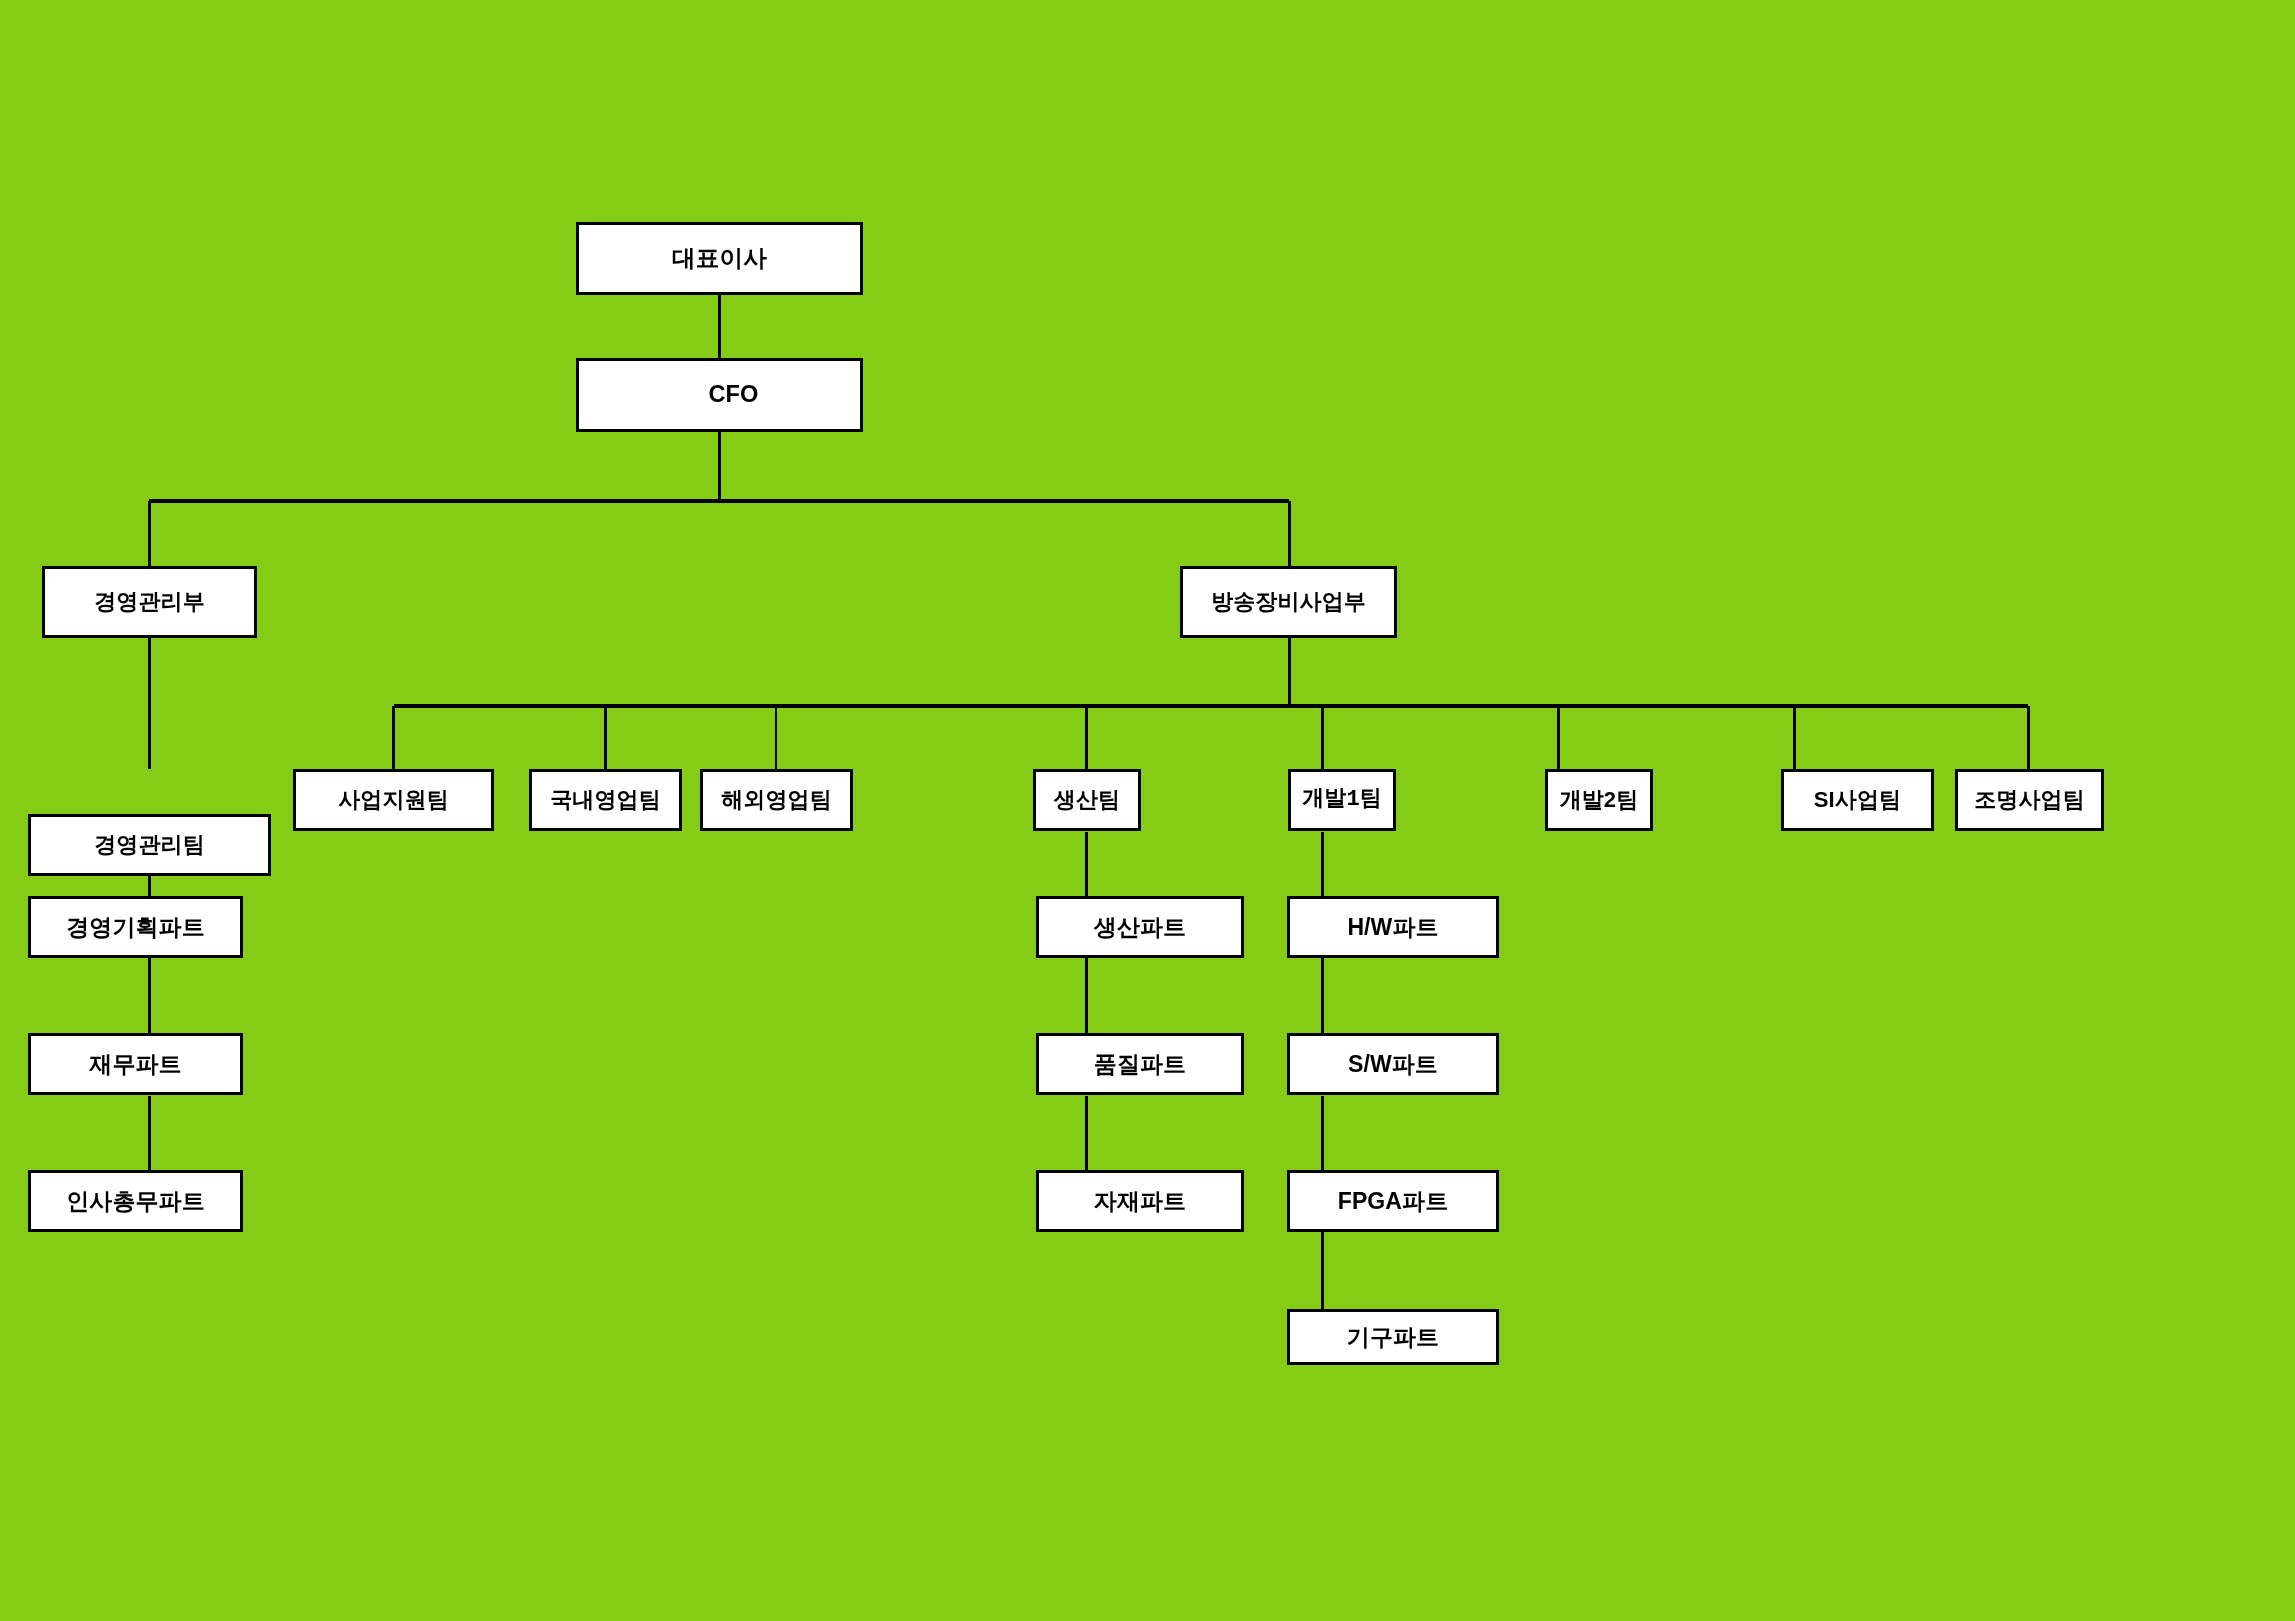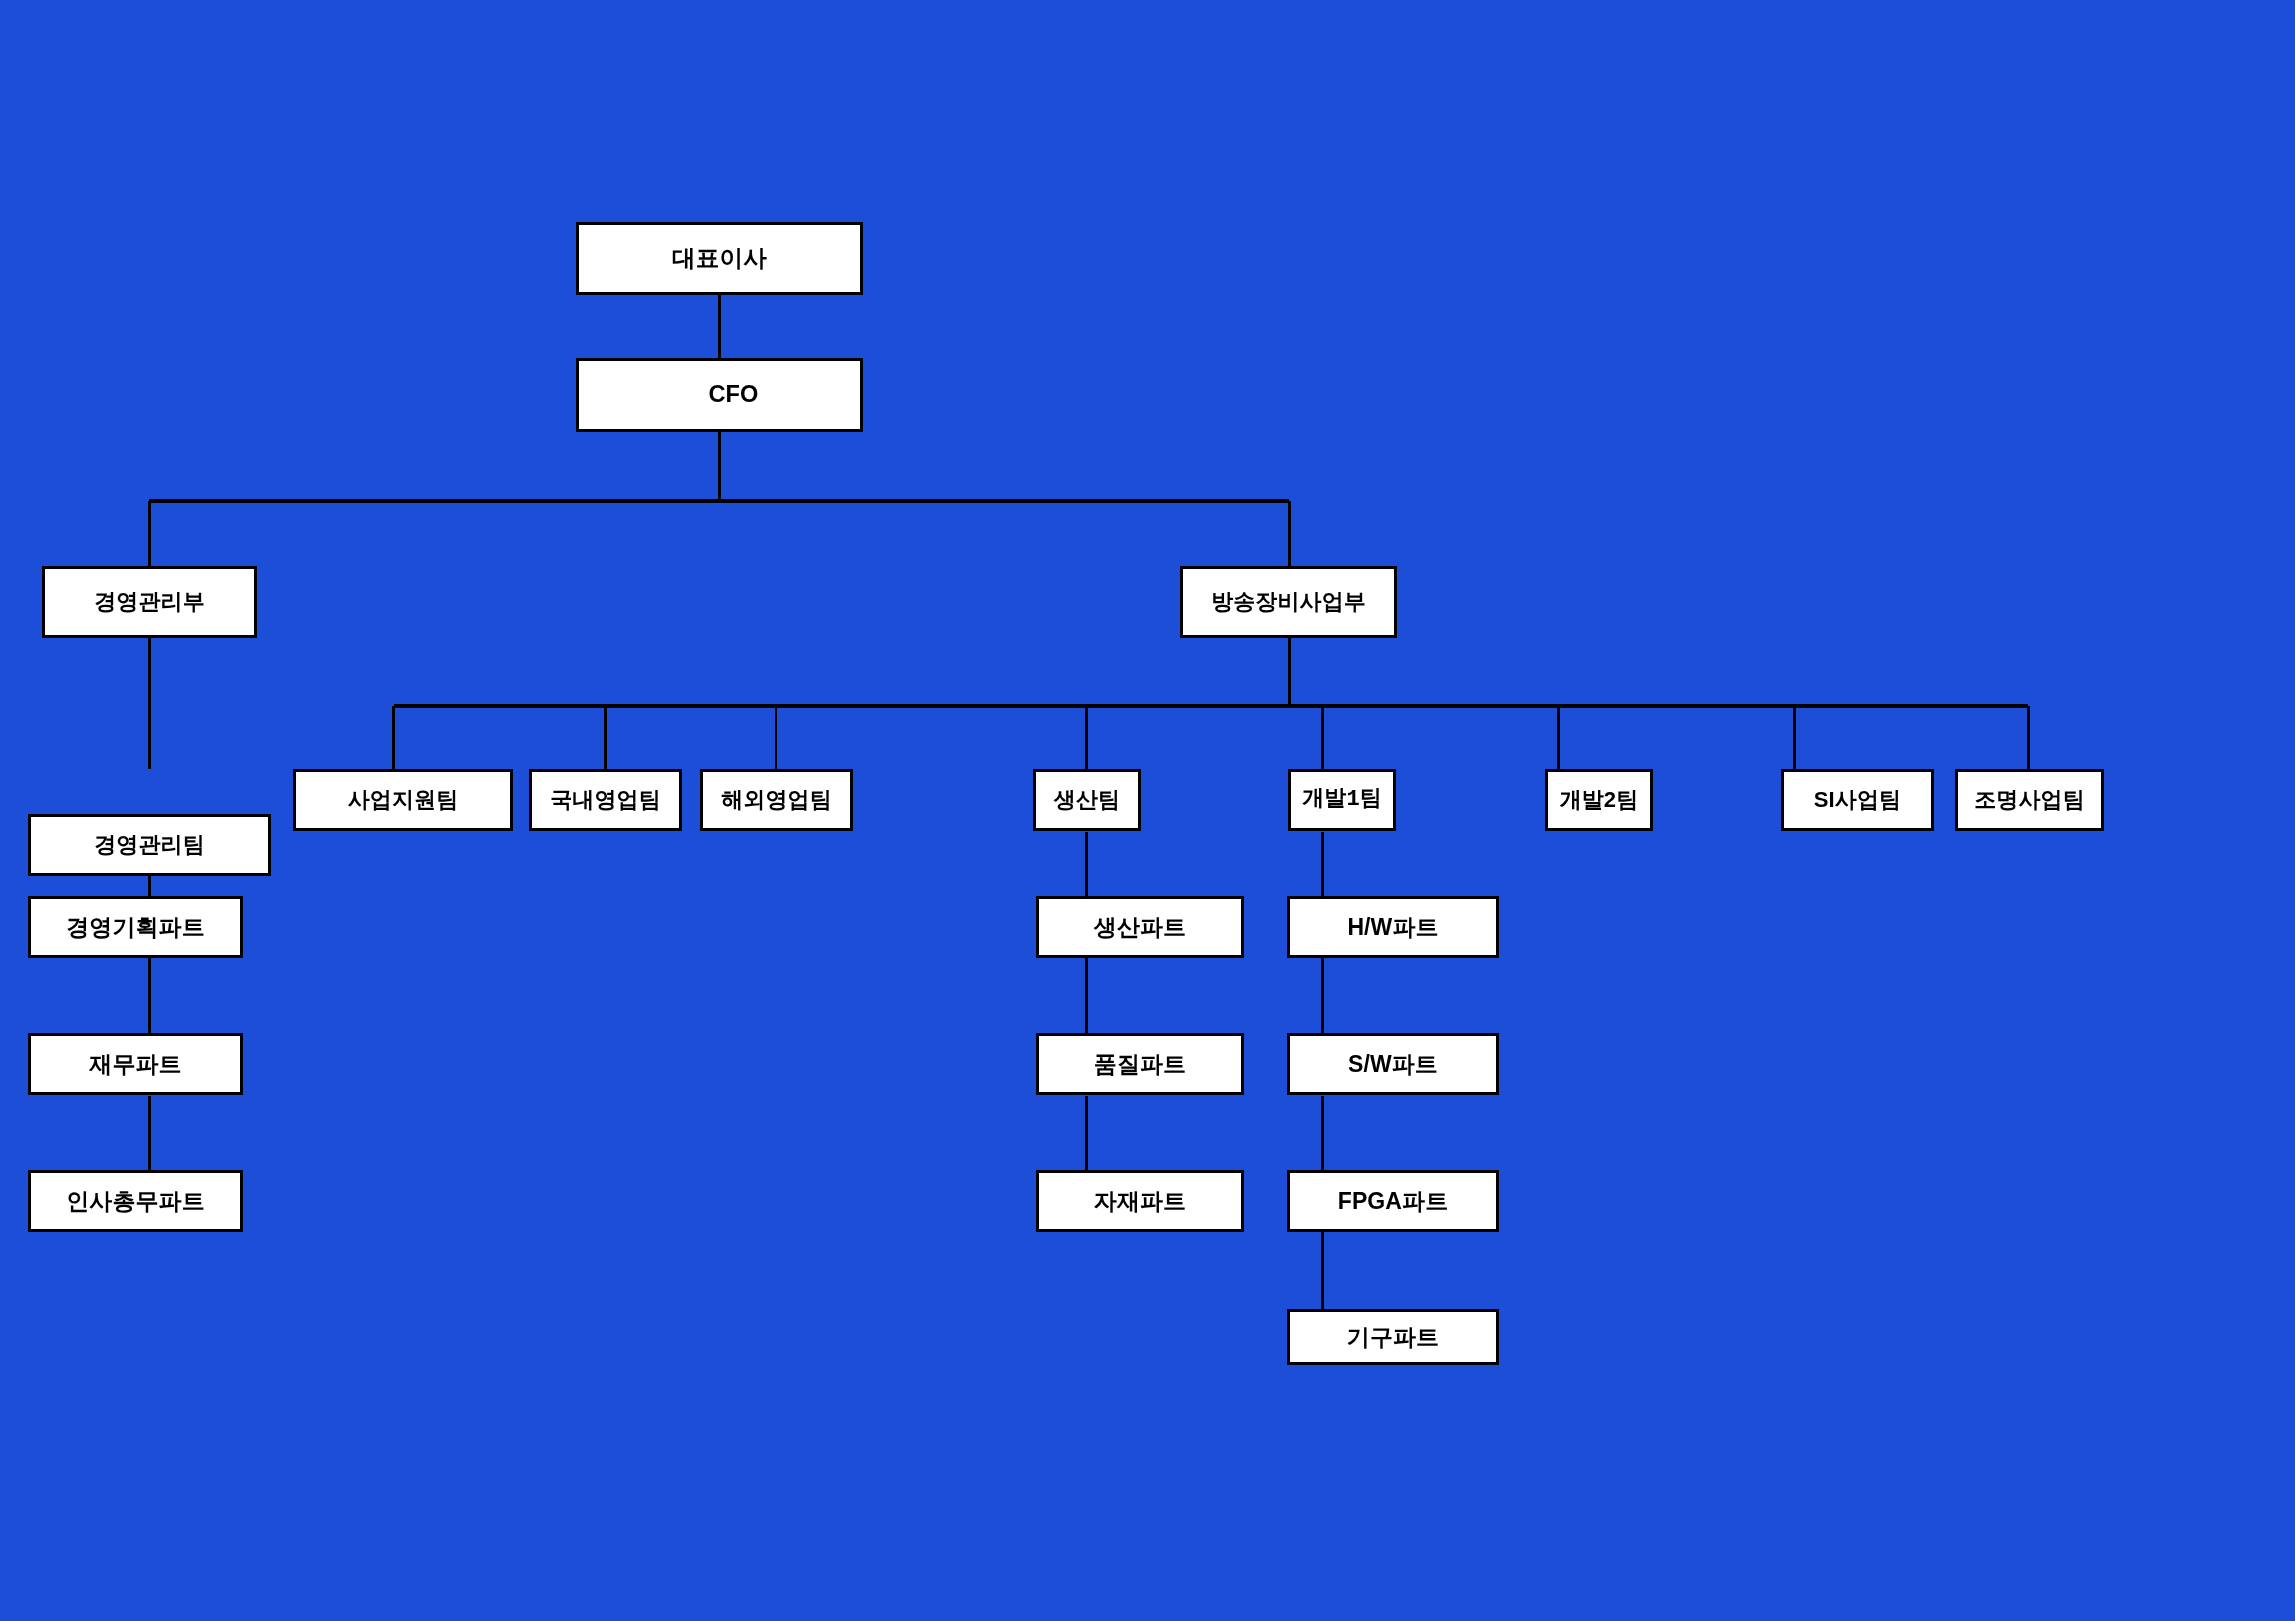--- a/index.html
+++ b/index.html
@@ -8,21 +8,21 @@
     padding: 0;
     background: #ffffff;
   }
   body {
     font-family: "Liberation Sans", "DejaVu Sans", sans-serif;
   }
   #chart-root {
     position: relative;
     width: 2295px;
     height: 1622px;
-    background: #1d4ed8;
+    background: #84cc16;
     overflow: hidden;
   }
   #connector-layer {
     position: absolute;
     left: 0;
     top: 0;
     width: 2295px;
     height: 1622px;
     pointer-events: none;
   }
@@ -104,21 +104,21 @@
   </div>
 
   <div class="node-box size-md" style="left:42px; top:566px; width:215px; height:72px;">
     <span class="node-label">경영관리부</span>
   </div>
 
   <div class="node-box size-md" style="left:28px; top:814px; width:243px; height:62px;">
     <span class="node-label">경영관리팀</span>
   </div>
 
-  <div class="node-box size-md" style="left:293px; top:769px; width:220px; height:62px;">
+  <div class="node-box size-md" style="left:293px; top:769px; width:201px; height:62px;">
     <span class="node-label">사업지원팀</span>
   </div>
 
   <div class="node-box size-md" style="left:529px; top:769px; width:153px; height:62px;">
     <span class="node-label">국내영업팀</span>
   </div>
 
   <div class="node-box size-md" style="left:700px; top:769px; width:153px; height:62px;">
     <span class="node-label">해외영업팀</span>
   </div>

